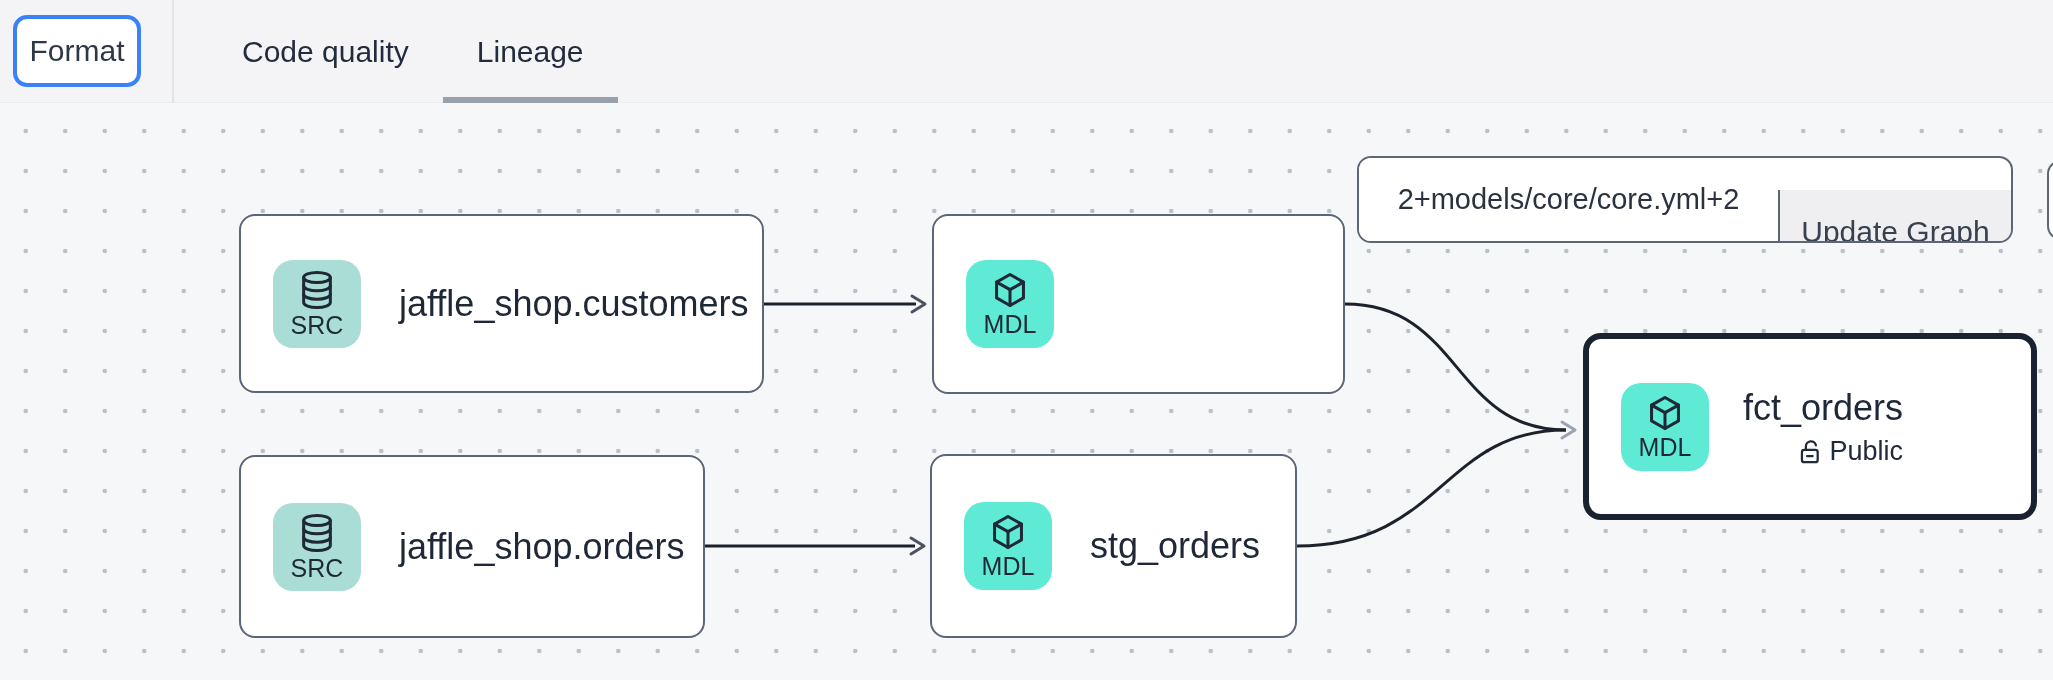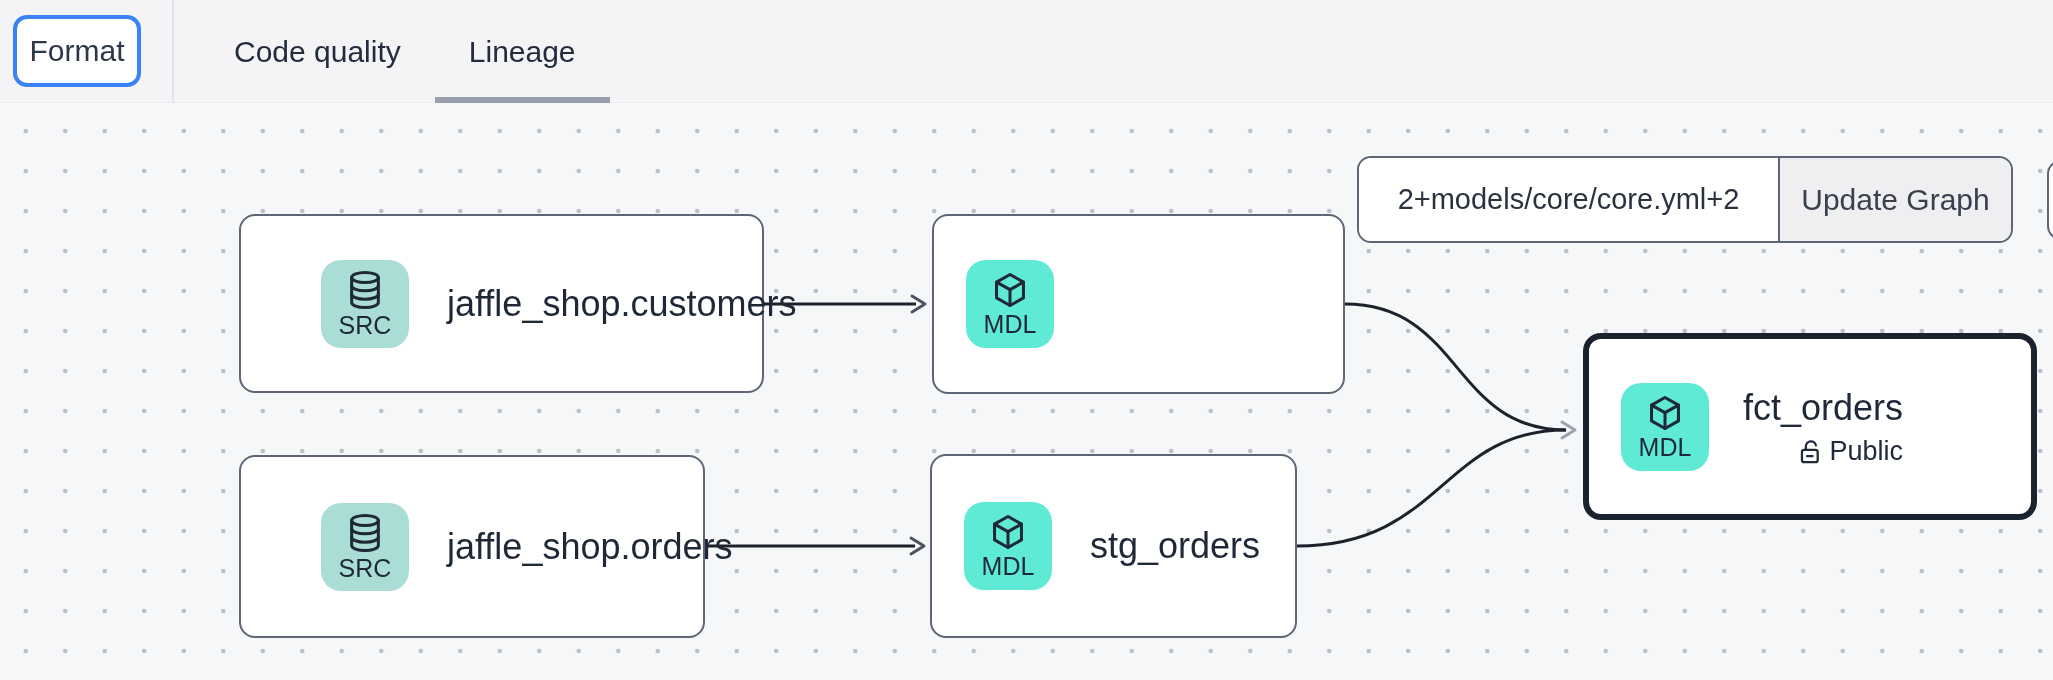--- a/index.html
+++ b/index.html
@@ -10,21 +10,21 @@
 
   
   .topbar { position: absolute; left: 0; top: 0; width: 2053px; height: 103px;
     background: #f4f4f6; border-bottom: 1px solid #ececee; }
   .format-btn { position: absolute; left: 13px; top: 15px; width: 128px; height: 72px;
     background: #ffffff; border: 4px solid #3b82f6; border-radius: 14px;
     color: #2e3748; font-size: 30px; display: flex; align-items: center; justify-content: center;
     cursor: pointer; }
   .topbar-divider { position: absolute; left: 172px; top: 0; width: 2px; height: 103px;
     background: #e3e4e7; }
-  .tabs { position: absolute; left: 200px; top: 0; height: 103px; display: flex; }
+  .tabs { position: absolute; left: 208px; top: 0; height: 103px; display: flex; }
   .tab { position: relative; height: 103px; display: flex; align-items: center;
     padding: 0 34px; font-size: 30px; color: #232c3e; cursor: pointer; }
   .tab.active::after { content: ""; position: absolute; left: 0; right: 0; bottom: 0;
     height: 6px; background: #98a0ac; }
 
   
   .canvas { position: absolute; left: 0; top: 103px; width: 2053px; height: 577px;
     background-color: #f6f7f8;
     background-image: radial-gradient(circle, #bac0c9 2px, transparent 2.6px);
     background-size: 39.5px 40px; background-position: 6px 8px; }
@@ -33,21 +33,21 @@
 
   
   .node { position: absolute; background: #ffffff; border: 2px solid #5d6676;
     border-radius: 16px; display: flex; align-items: center; gap: 38px;
     padding-left: 32px; cursor: pointer; }
   .node.selected { border: 6px solid #19222e; border-radius: 18px; }
   .node-title { font-size: 36px; color: #1e2837; white-space: nowrap; }
 
   .badge { width: 88px; height: 88px; border-radius: 20px; flex: 0 0 88px;
     display: flex; flex-direction: column; align-items: center; justify-content: center; }
-  .badge.src { background: #aaddd5; margin-left: 48px; }
+  .badge.src { background: #aaddd5; }
   .badge.mdl { background: #5eead4; text-align: center; }
   .badge-label { font-size: 25px; font-weight: 500; color: #1e2837; line-height: 1; margin-top: 3px; }
   .badge svg { display: block; }
 
   .node-text-col { display: flex; flex-direction: column; gap: 7px; align-items: flex-end; }
   .access-row { display: flex; align-items: center; gap: 5px; }
   .access-label { font-size: 27px; color: #202a3a; }
 
   #node-src-customers { left: 239px; top: 111px; width: 525px; height: 179px; }
   #node-stg-customers { left: 932px; top: 111px; width: 413px; height: 180px; }
@@ -57,21 +57,21 @@
 
   
   .graph-control { position: absolute; left: 1357px; top: 53px; height: 87px;
     display: flex; border: 2px solid #5d6676; border-radius: 14px; overflow: hidden;
     background: #ffffff; }
   .selector-input { width: 419px; height: 100%; border: none; outline: none;
     background: #ffffff; font-family: "Liberation Sans", "DejaVu Sans", sans-serif;
     font-size: 29px; color: #2a3240; padding: 0 26px; text-align: center; }
   .update-btn { width: 233px; height: 100%; border: none; border-left: 2px solid #5d6676;
     background: #efeff2; font-family: "Liberation Sans", "DejaVu Sans", sans-serif;
-    font-size: 30px; color: #39414f; cursor: pointer; }
+    font-size: 30px; color: #39414f; cursor: pointer; margin-top: 32px; }
   .edge-clipped-btn { position: absolute; left: 2047px; top: 57px; width: 20px; height: 80px;
     background: #ffffff; border: 2px solid #5d6676; border-radius: 14px 0 0 14px; cursor: pointer; }
 </style>
 </head>
 <body>
 
 <div class="screen">
 
   <div class="topbar">
     <button class="format-btn">Format</button>

